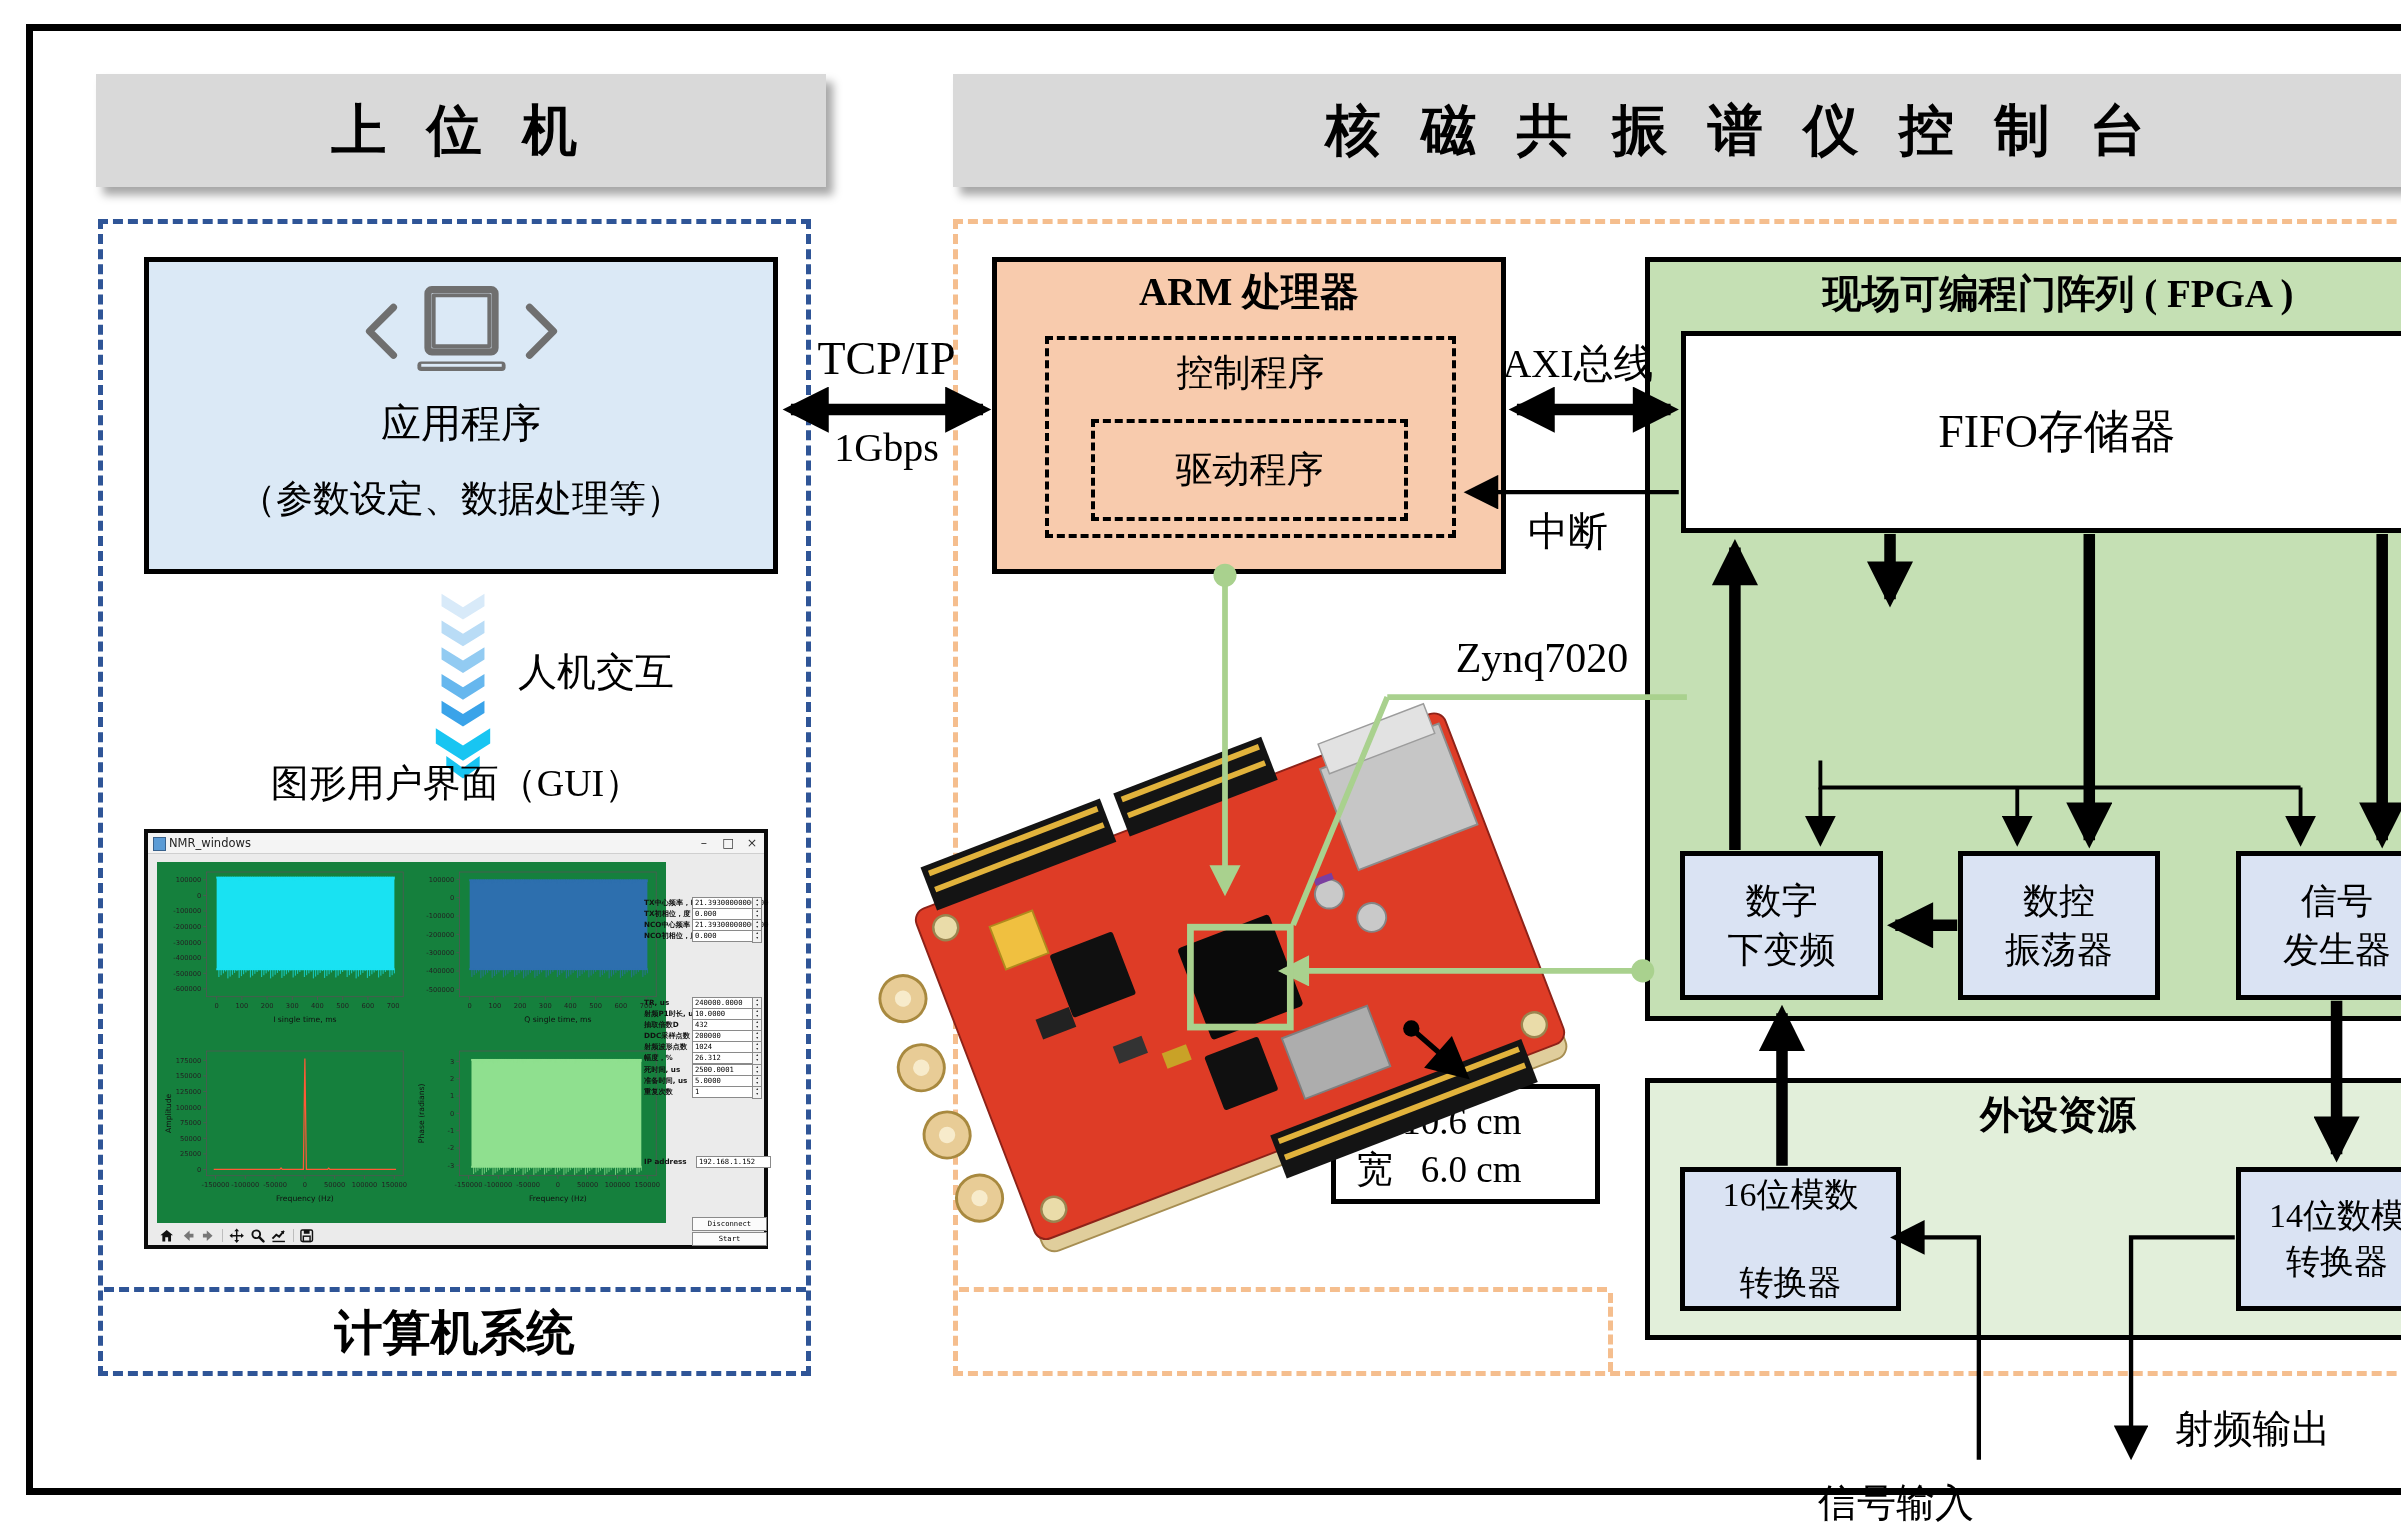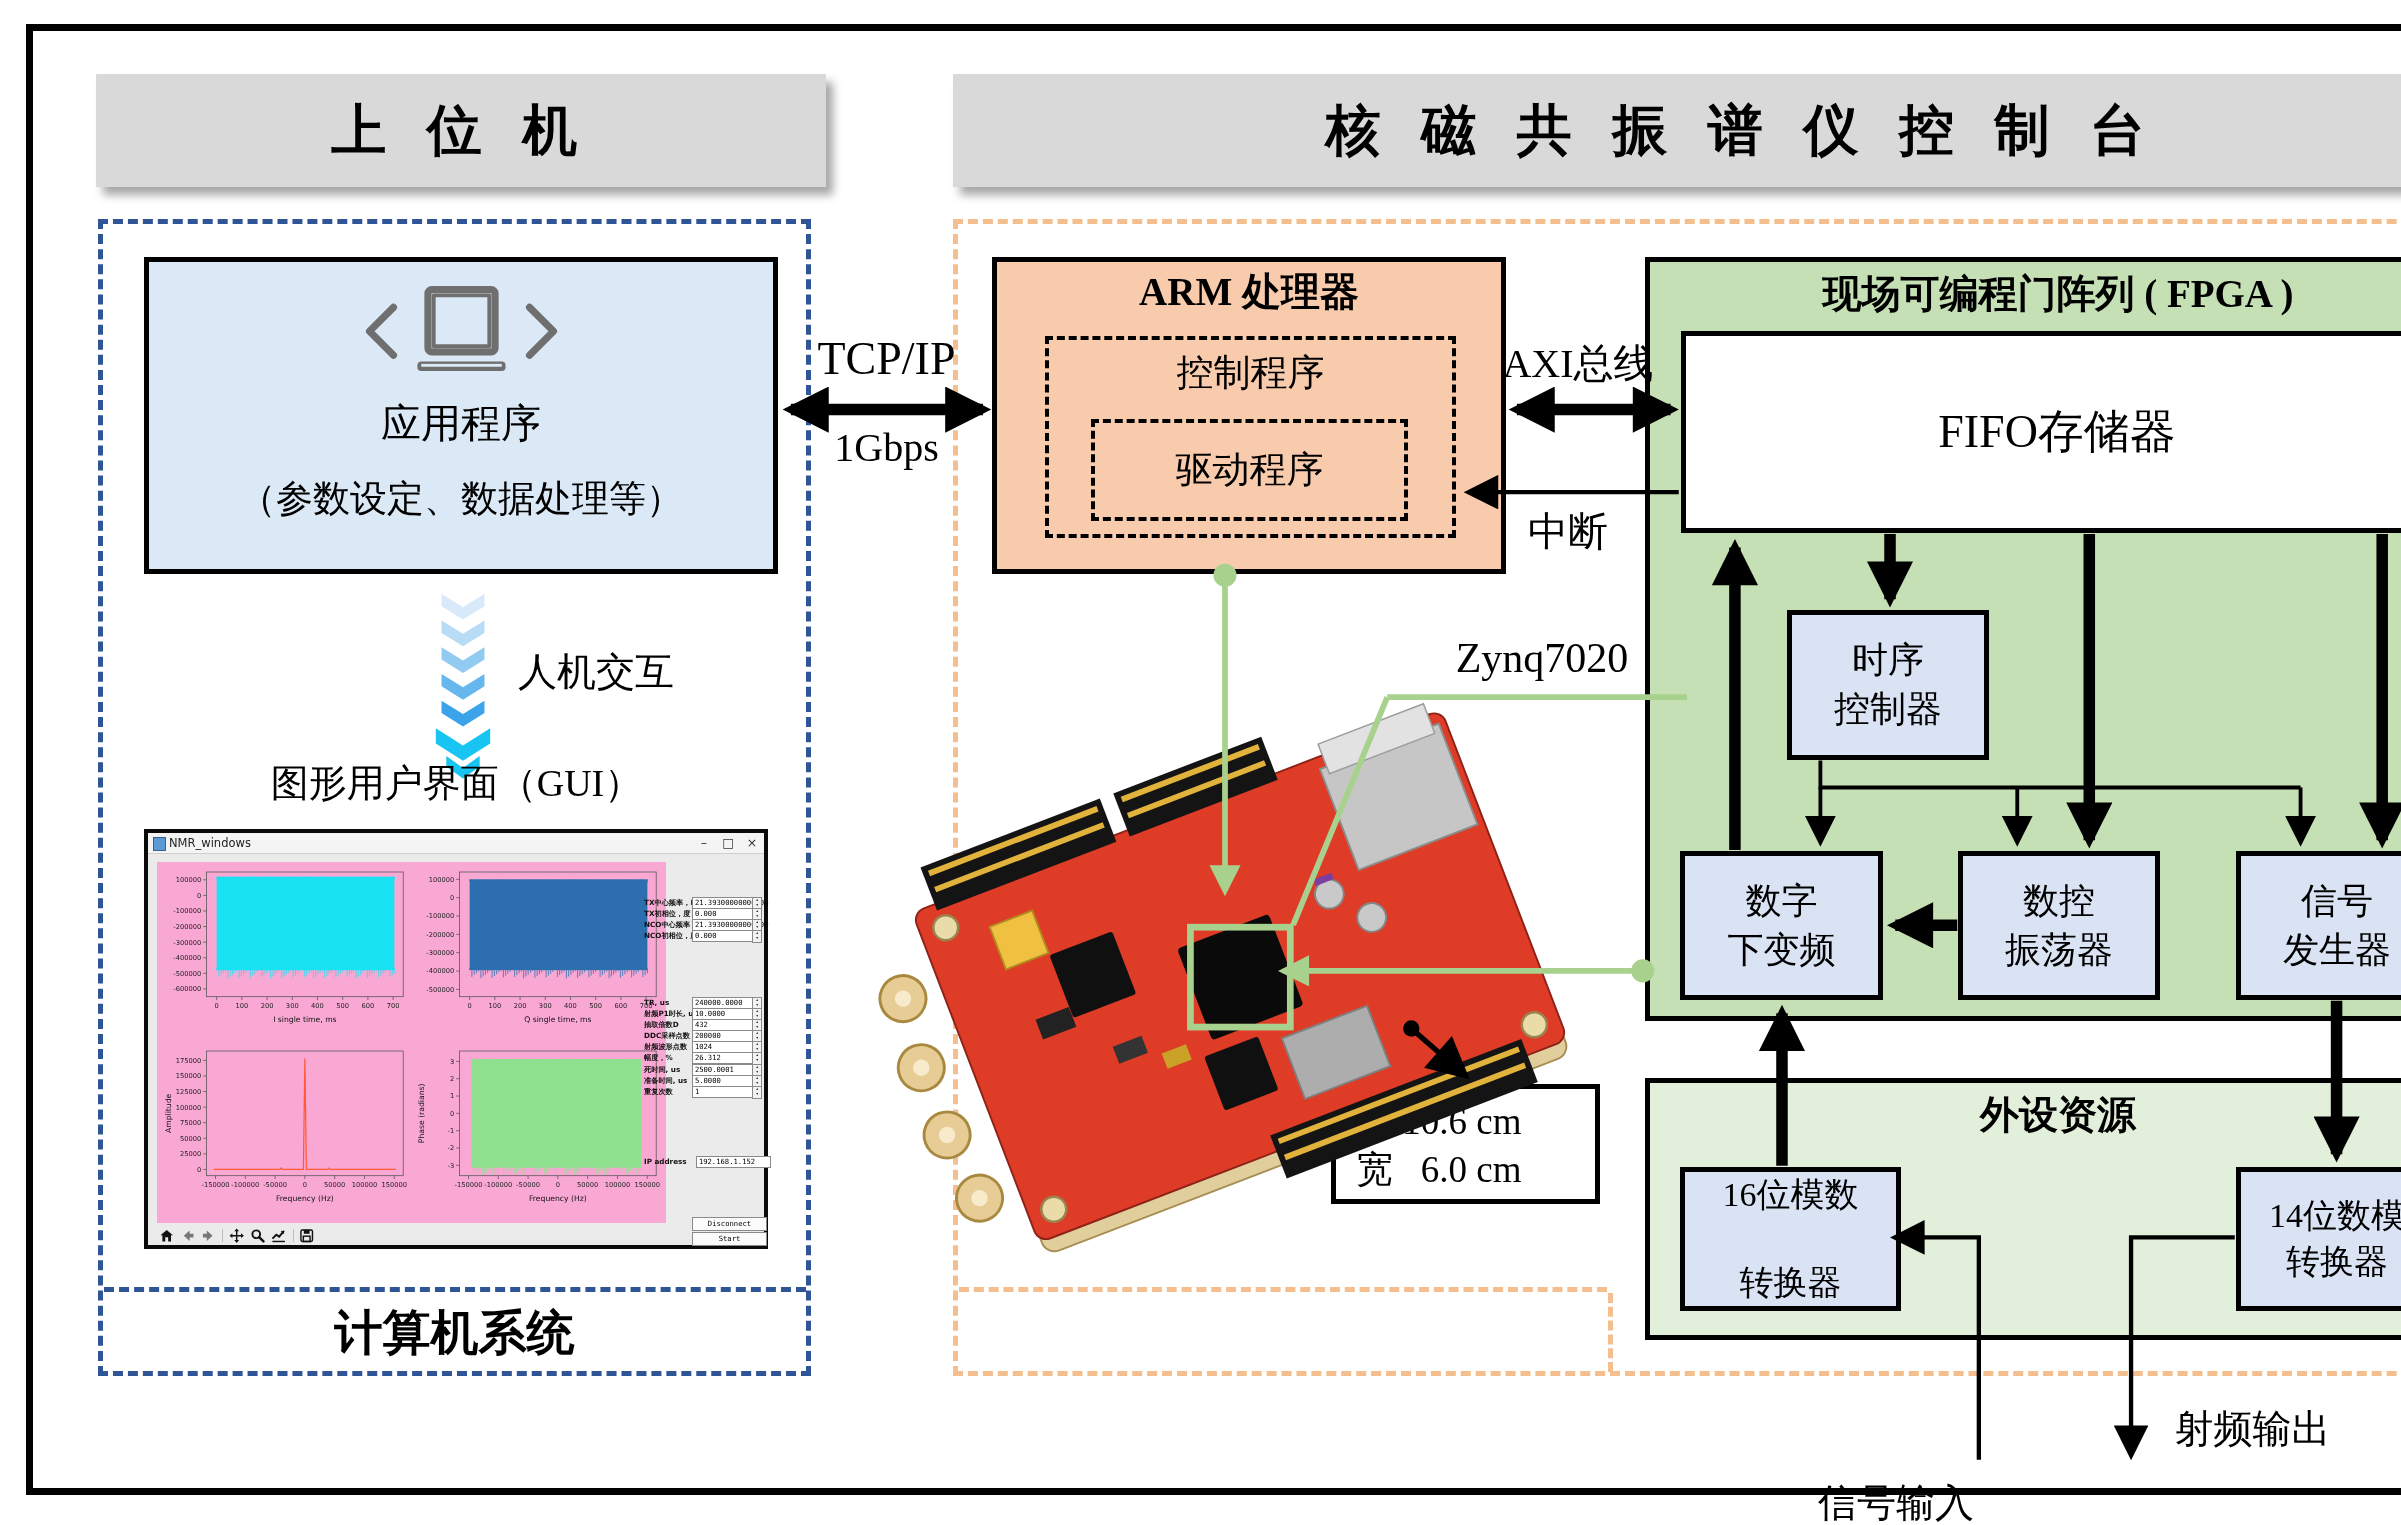--- a/index.html
+++ b/index.html
@@ -11,21 +11,21 @@
   .hdr{background:#D9D9D9;box-shadow:6.7px 7.7px 8.6px rgba(0,0,0,.35);font-weight:bold;font-size:55px;letter-spacing:13.4px;}
   .dashedblue{border:5.8px dashed #2F5597;}
   .dashedorange{border:5.8px dashed #F5BE8E;}
   .blkbox{border:5.8px solid #000;box-sizing:border-box;}
   .bluebox{background:#DAE3F3;border:5.3px solid #000;box-sizing:border-box;font-size:36px;line-height:1.35;}
   .seclab{font-weight:bold;font-size:39px;}
   svg{display:block;}
   
   #gui{background:#EBEBEB;border:4.3px solid #0A0A0A;box-sizing:border-box;font-family:"DejaVu Sans",sans-serif;}
   #gui .titlebar{position:absolute;left:0;top:0;right:0;height:20px;background:#F4F4F4;border-bottom:0.5px solid #CFCFCF;}
-  #gui .plotarea{position:absolute;left:8.6px;top:29px;width:509px;height:361px;background:#f9a8d4;}
+  #gui .plotarea{position:absolute;left:8.6px;top:29px;width:509px;height:361px;background:#15803d;}
   .fieldrow{position:absolute;height:10px;}
   .fieldrow .flabel{position:absolute;left:0;top:0.5px;font-size:7.2px;font-weight:bold;color:#111;white-space:nowrap;}
   .fieldrow .fbox{position:absolute;left:48px;top:0;width:57px;height:9.6px;background:#fff;border:0.5px solid #8A8A8A;
                   font-family:"DejaVu Sans Mono",monospace;font-size:7.2px;padding-left:1.9px;line-height:9.6px;white-space:nowrap;overflow:visible;}
   .fieldrow .spin{position:absolute;left:108px;top:0;width:8.2px;height:10.6px;background:#F2F2F2;border:0.5px solid #8A8A8A;
                   font-size:3.8px;line-height:4.8px;text-align:center;color:#222;}
   .gbtn{position:absolute;width:73px;height:11.5px;background:#FBFBFB;border:0.5px solid #8A8A8A;
         font-family:"DejaVu Sans Mono",monospace;font-size:7.2px;text-align:center;line-height:11.5px;}
   .tools{position:absolute;display:flex;gap:5.8px;align-items:center;}
   .wctl{position:absolute;top:1.9px;font-size:12.5px;color:#333;font-family:"DejaVu Sans",sans-serif;}
@@ -847,24 +847,20 @@
     <span style="font-size:37px;">驱动程序</span>
   </div>
 
   <div class="abs blkbox" style="left:1645px;top:257px;width:826px;height:764px;background:#C5E0B4;"></div>
   <div class="abs ctr" style="left:1645px;top:270px;width:826px;height:48px;">
     <span class="seclab">现场可编程门阵列 ( FPGA )</span>
   </div>
   <div class="abs blkbox ctr" style="left:1681px;top:331px;width:752px;height:202px;background:#fff;">
     <span style="font-size:46px;">FIFO存储器</span>
   </div>
-  <div class="abs bluebox col" style="left:1787px;top:610px;width:202px;height:150px;">
-    <span>时序</span>
-    <span>控制器</span>
-  </div>
   <div class="abs bluebox col" style="left:1680px;top:851px;width:203px;height:149px;">
     <span>数字</span>
     <span>下变频</span>
   </div>
   <div class="abs bluebox col" style="left:1958px;top:851px;width:202px;height:149px;">
     <span>数控</span>
     <span>振荡器</span>
   </div>
   <div class="abs bluebox col" style="left:2236px;top:851px;width:202px;height:149px;">
     <span>信号</span>

